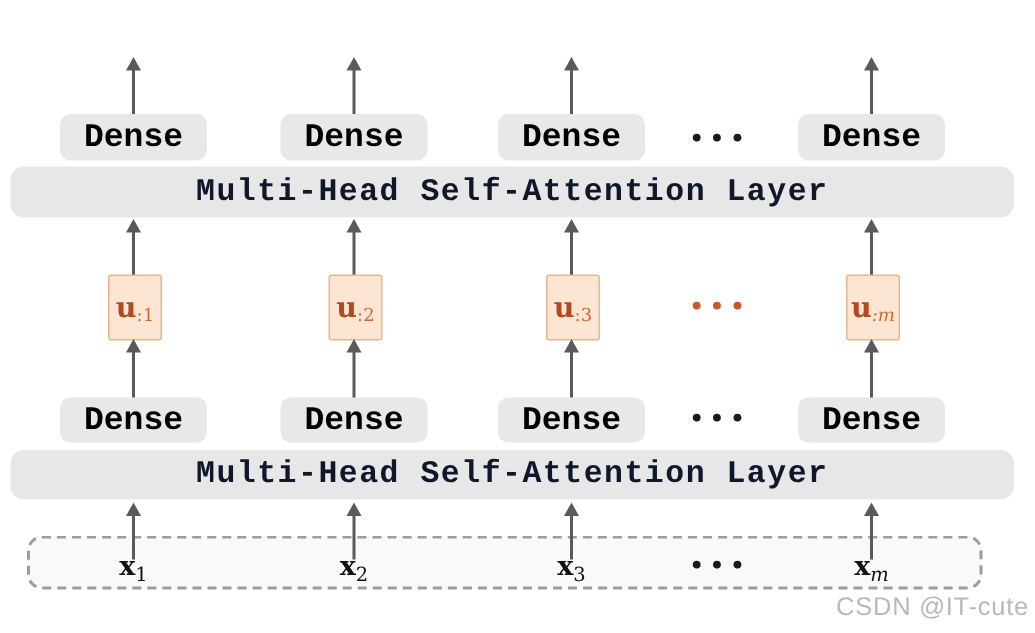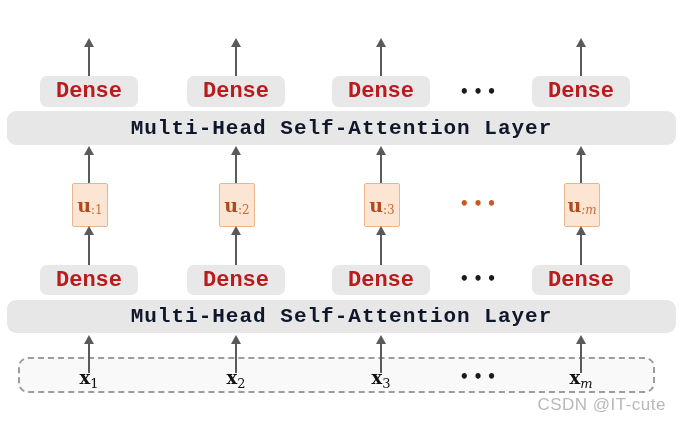--- a/index.html
+++ b/index.html
@@ -13,21 +13,21 @@
   .arrow .shaft{width:2px;flex:1;background:#5a5a5a;margin-top:-1px;}
   .a-c1{left:83px;} .a-c2{left:230px;} .a-c3{left:375px;} .a-c4{left:575px;}
   .r-top{top:38px;height:39px;}
   .r-u  {top:146px;height:38px;}
   .r-d2 {top:226px;height:40px;}
   .r-x  {top:335px;height:38px;z-index:3;}
 
   
   .dense{position:absolute;width:98px;height:31px;background:#e8e8e8;border-radius:7px;
          display:flex;align-items:center;justify-content:center;
-         font-family:"Liberation Mono",monospace;font-weight:bold;font-size:22px;color:#b91c1c;}
+         font-family:"Liberation Mono",monospace;font-weight:bold;font-size:22px;color:#000000;}
   .row1{top:76px;} .row2{top:265px;height:30px;}
   .d-c1{left:40px;} .d-c2{left:187px;} .d-c3{left:332px;} .d-c4{left:532px;}
 
   
   .bar{position:absolute;left:7px;width:669px;height:34px;background:#e7e7e7;border-radius:9px;
        display:flex;align-items:center;justify-content:center;
        font-family:"Liberation Mono",monospace;font-weight:bold;font-size:21px;
        letter-spacing:1px;color:#0f172a;white-space:nowrap;}
   .bar1{top:111px;} .bar2{top:300px;height:33px;}
 
@@ -52,21 +52,21 @@
   .dots{position:absolute;left:456px;width:48px;text-align:center;
         font-family:"DejaVu Sans",sans-serif;font-weight:bold;font-size:15px;
         letter-spacing:4px;color:#1a1a1a;line-height:1;}
   .dots-top{top:85px;} .dots-u{top:197px;color:#c75b28;} .dots-d2{top:272px;} .dots-x{top:370px;z-index:2;}
 
   
   .inputbox{position:absolute;left:18px;top:357px;width:633px;height:32px;
             border:2px dashed #9c9c9c;border-radius:10px;background:#f9f9f9;z-index:1;}
 
   
-  .watermark{position:absolute;top:395px;right:24px;font-size:17px;color:#b9b9b9;
+  .watermark{position:absolute;top:395px;right:4px;font-size:17px;color:#b9b9b9;
              letter-spacing:0.5px;font-family:"Liberation Sans",sans-serif;}
 </style>
 </head>
 <body>
 
 <div class="canvas">
 
   <div class="arrow r-top a-c1">
       <div class="head"></div>
       <div class="shaft"></div>

